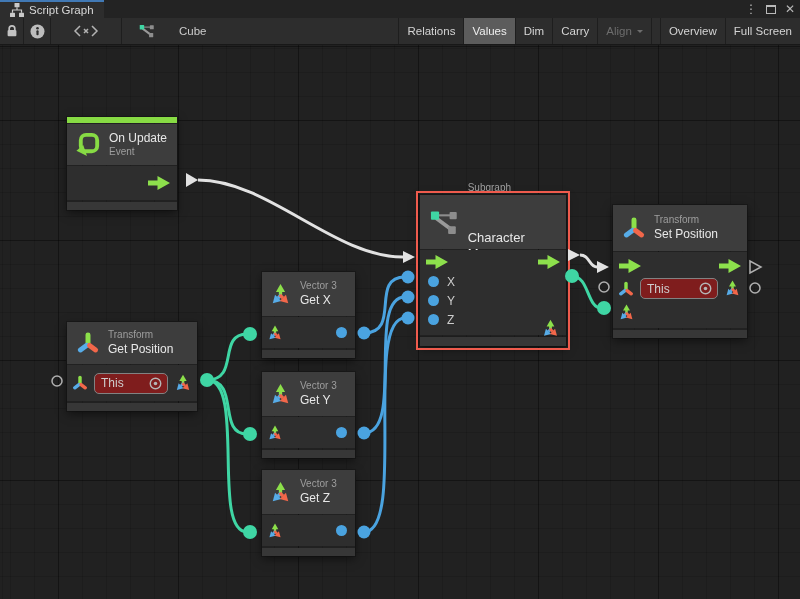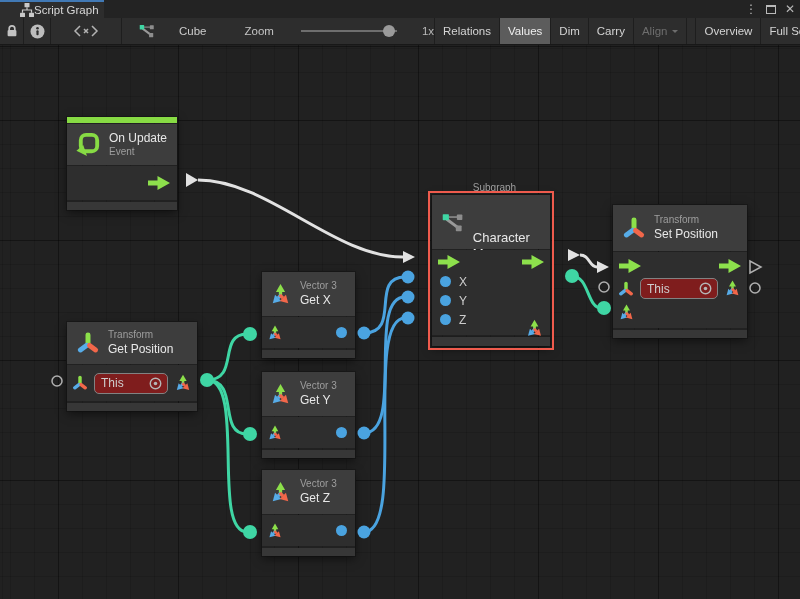--- a/index.html
+++ b/index.html
@@ -3,22 +3,22 @@
 <meta charset="utf-8">
 <style>
   * { margin:0; padding:0; box-sizing:border-box; }
   html,body { width:800px; height:599px; overflow:hidden; background:#212121;
               font-family:"Liberation Sans", sans-serif; -webkit-font-smoothing:antialiased; }
   .root { position:relative; width:800px; height:599px; }
 
   
   .tabstrip { position:absolute; top:0; left:0; right:0; height:18px; background:#232323; }
   .tab { position:absolute; left:0; top:0; width:104px; height:18px; background:#2d2d2d;
-         border-top:2px solid #4179B5; display:flex; align-items:center; 
-         padding-left:20px; color:#d8d8d8; font-size:11.5px; }
+         border-top:2px solid #4179B5; display:flex; align-items:center; gap:5px;
+         padding-left:10px; color:#d8d8d8; font-size:11.5px; }
   .tab .icon { width:14px; height:14px; display:inline-flex; }
   .win-controls { position:absolute; right:5px; top:0; height:18px; display:flex; align-items:center; gap:9px; }
   .wc { color:#b9b9b9; font-size:12px; line-height:18px; cursor:default; }
   .wc-max { width:10px; height:9px; border:1.5px solid #b9b9b9; border-top-width:2.5px; }
 
   
   .toolbar { position:absolute; top:18px; left:0; right:0; height:27px; background:#2d2d2d;
              border-bottom:1px solid #181818; display:flex; align-items:center;
              font-size:11.5px; color:#d4d4d4; }
   .tb-sep { width:1px; height:100%; background:#1e1e1e; flex:none; }
@@ -133,28 +133,20 @@
             <line x1="9" y1="6" x2="21" y2="6" stroke="#8d8d8d" stroke-width="2.2"></line>
             <line x1="6.5" y1="9" x2="22" y2="20.5" stroke="#9a9a9a" stroke-width="4"></line>
             <rect x="1" y="2" width="8.5" height="8.5" rx="1" fill="#3FD6A4"></rect>
             <rect x="20.5" y="2.5" width="7.5" height="7.5" rx="1" fill="#8d8d8d"></rect>
             <rect x="19" y="17.5" width="8" height="8" rx="1" fill="#8d8d8d"></rect>
           </svg>
         </span>
       <span style="margin-left:6px;color:#cccccc">Cube</span>
     </div>
 
-    <div class="mid" style="margin-left:38px">
-      <span style="color:#c4c4c4">Zoom</span>
-      <span class="slider">
-        <span class="track"></span>
-        <span class="knob"></span>
-      </span>
-      <span style="color:#b9b9b9">1x</span>
-    </div>
 
     <div class="tb-right">
       <div class="tb-btn">
           <span>Relations</span>
         </div>
       <div class="tb-btn active">
           <span>Values</span>
         </div>
       <div class="tb-btn">
           <span>Dim</span>
@@ -391,21 +383,21 @@
                   <polygon points="12,2.5 7.8,9.8 16.2,9.8" stroke="none"></polygon>
                 </g>
               </svg>
             </span>
           <span class="pdot"></span>
         </div>
       </div>
       <div class="n-foot"></div>
     </div>
 
-    <div class="node selected" style="left:432px; top:150px; width:118px">
+    <div class="node selected" style="left:420px; top:150px; width:146px">
       <div class="n-head" style="height:54px; padding:0 10px; gap:9px">
         <span class="icon" style="width:30px;height:27px">
             <svg viewBox="0 0 30 27">
               <line x1="9" y1="6" x2="21" y2="6" stroke="#8d8d8d" stroke-width="2.2"></line>
               <line x1="6.5" y1="9" x2="22" y2="20.5" stroke="#9a9a9a" stroke-width="4"></line>
               <rect x="1" y="2" width="8.5" height="8.5" rx="1" fill="#3FD6A4"></rect>
               <rect x="20.5" y="2.5" width="7.5" height="7.5" rx="1" fill="#8d8d8d"></rect>
               <rect x="19" y="17.5" width="8" height="8" rx="1" fill="#8d8d8d"></rect>
             </svg>
           </span>

